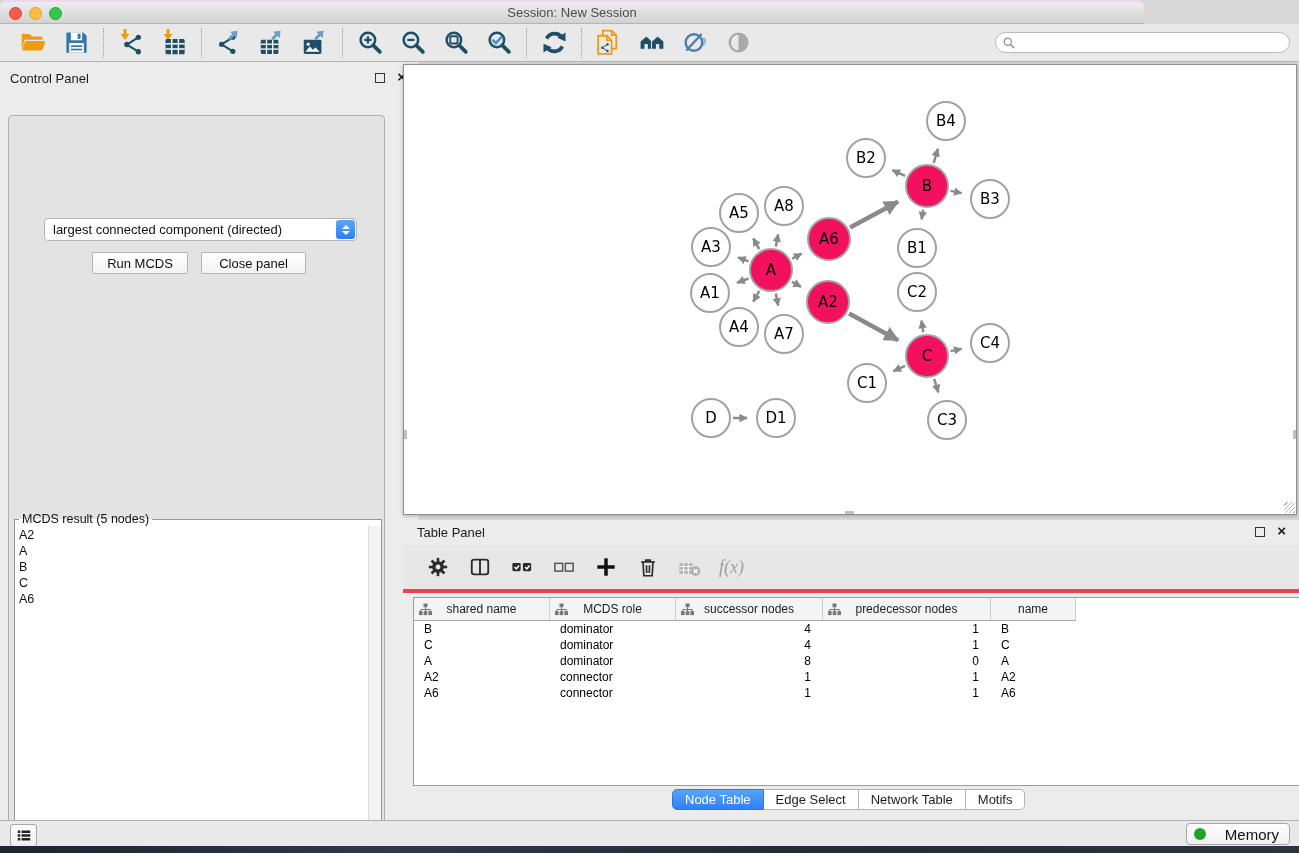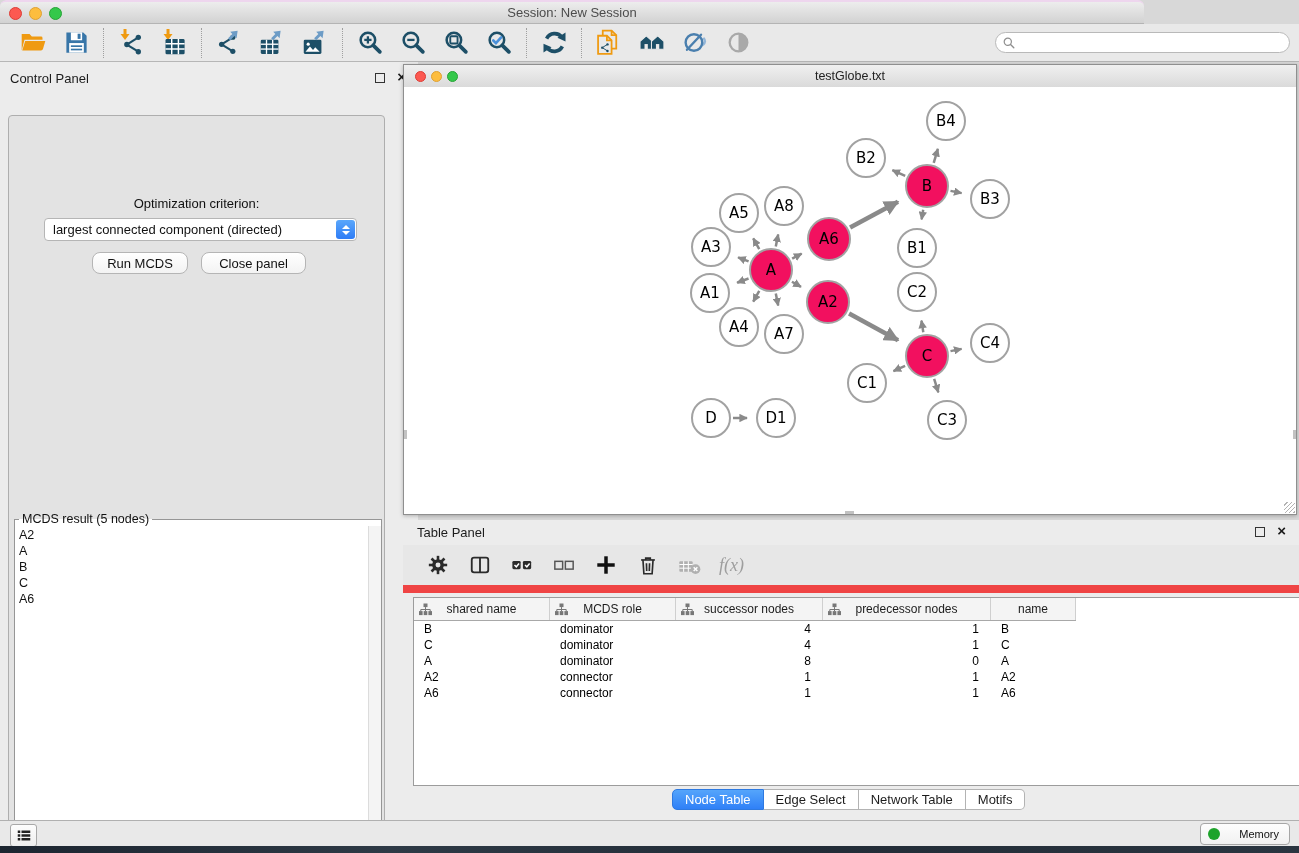--- a/index.html
+++ b/index.html
@@ -55,21 +55,21 @@
   .dropdown{position:absolute;left:44px;top:156px;width:313px;height:23px;background:#fff;
     border:1px solid #b5b5b5;border-radius:4px;box-sizing:border-box;
     display:flex;align-items:center;font-size:13px;color:#111;padding-left:8px;cursor:default;}
   .dd-stepper{position:absolute;right:1px;top:1px;width:19px;height:19px;border-radius:3px;
     background:linear-gradient(#5aa7fb,#2e7cf6);display:flex;flex-direction:column;
     align-items:center;justify-content:center;gap:2px;}
   .dd-stepper i{display:block;width:0;height:0;border-left:4px solid transparent;border-right:4px solid transparent;}
   .dd-stepper i.up{border-bottom:4.5px solid #fff;}
   .dd-stepper i.down{border-top:4.5px solid #fff;}
   .mac-btn{position:absolute;height:22px;background:linear-gradient(#ffffff,#f3f3f3);
-    border:1px solid #b5b5b5;border-radius:8px;box-sizing:border-box;font-size:13px;color:#111;
+    border:1px solid #b5b5b5;border-radius:1px;box-sizing:border-box;font-size:13px;color:#111;
     display:flex;align-items:center;justify-content:center;cursor:default;font-family:inherit;}
   #run-btn{left:92px;top:190px;width:96px;}
   #close-panel-btn{left:201px;top:190px;width:105px;}
   fieldset.resultbox{position:absolute;left:14px;top:450px;width:368px;height:340px;
     border:1px solid #969696;margin:0;padding:0;background:#fff;box-sizing:border-box;}
   fieldset.resultbox legend{font-size:12.5px;color:#111;margin-left:4px;padding:0 3px;background:transparent;}
   .result-list{position:absolute;left:0;top:0;right:12px;bottom:0;overflow:hidden;padding:1px 0 0 4px;}
   .result-item{font-size:12.5px;line-height:16px;color:#111;cursor:default;}
   .result-scroll{position:absolute;right:0;top:0;bottom:0;width:12px;background:#f4f4f4;border-left:1px solid #dcdcdc;}
   
@@ -87,21 +87,21 @@
   .grip-v{position:absolute;width:3px;height:9px;background:#c2c2c2;}
   .grip-h{position:absolute;width:9px;height:3px;background:#c2c2c2;}
   .corner-resize{position:absolute;right:1px;bottom:1px;width:11px;height:11px;
     background:repeating-linear-gradient(135deg,transparent 0 2px,#b3b3b3 2px 3px);}
   
   .table-panel{position:absolute;left:403px;top:520px;width:896px;height:300px;background:#ececec;}
   .tp-header{position:absolute;left:14px;top:5px;}
   .tp-float{position:absolute;right:34px;top:7px;}
   .tp-close{position:absolute;right:13px;top:6px;}
   .tp-toolbar{position:absolute;left:0;top:25px;width:896px;height:48px;background:#e7e7e7;
-    border-bottom:8px solid #ef4444;box-sizing:border-box;display:flex;align-items:center;
+    border-bottom:4px solid #ef4444;box-sizing:border-box;display:flex;align-items:center;
     gap:16px;padding-left:22px;}
   .tp-icon{width:26px;height:26px;display:flex;align-items:center;justify-content:center;cursor:default;}
   .fx-label{font-size:18px;font-style:italic;font-family:"Liberation Serif","DejaVu Serif",serif;color:#9e9e9e;}
   .data-table{position:absolute;left:10px;top:77px;width:1038px;height:189px;background:#fff;
     border:1px solid #9c9c9c;box-sizing:border-box;overflow:hidden;}
   .dt-headrow{position:absolute;left:0;top:0;height:23px;display:flex;background:#f4f4f4;
     border-bottom:1px solid #a8a8a8;box-sizing:border-box;}
   .dt-hcell{position:relative;border-right:1px solid #cfcfcf;display:flex;align-items:center;
     justify-content:center;font-size:12px;color:#1c1c1c;box-sizing:border-box;cursor:default;}
   .dt-hcell .hier{position:absolute;left:5px;top:5px;}
@@ -110,21 +110,21 @@
   .dt-scroll{position:absolute;right:0;top:0;bottom:0;width:11px;background:#f6f6f6;border-left:1px solid #ddd;}
   #tp-tabs{left:269px;top:269px;}
   
   .statusbar{position:absolute;left:0;top:820px;width:1299px;height:26px;background:#e9e9e9;
     border-top:1px solid #b0b0b0;box-sizing:border-box;}
   .list-btn{position:absolute;left:10px;top:3px;width:27px;height:23px;
     background:linear-gradient(#fdfdfd,#eee);border:1px solid #a8a8a8;border-radius:3px;
     display:flex;align-items:center;justify-content:center;box-sizing:border-box;cursor:default;}
   .memory-btn{position:absolute;right:9px;top:2px;height:22px;padding:0 10px 0 7px;
     background:linear-gradient(#fdfdfd,#f1f1f1);border:1px solid #a6a6a6;border-radius:4px;
-    display:flex;align-items:center;gap:19px;font-size:11px;color:#111;box-sizing:border-box;cursor:default;}
+    display:flex;align-items:center;gap:19px;font-size:15px;color:#111;box-sizing:border-box;cursor:default;}
   .mem-dot{width:12px;height:12px;border-radius:50%;background:#1ea32b;display:inline-block;}
   .desktop-strip{position:absolute;left:0;top:846px;width:1299px;height:7px;
     background:linear-gradient(90deg,#1c2530,#2e3a46 30%,#222c37 60%,#2a3540);}
 </style>
 </head>
 <body>
 
 <div class="titlebar">
   <span class="tl red"></span>
   <span class="tl yellow"></span>
@@ -324,21 +324,20 @@
       <input type="text" placeholder="" style="">
     </span>
   </span>
 </div>
 
 <div class="control-panel">
   <span class="cp-header panel-title">Control Panel</span>
   <span class="cp-float float-ico"></span>
   <span class="cp-close close-ico">×</span>
   <div class="cp-box"></div>
-  <div class="opt-label">Optimization criterion:</div>
   <div class="dropdown">
     <span>largest connected component (directed)</span>
     <span class="dd-stepper">
         <i class="up"></i>
         <i class="down"></i>
       </span>
   </div>
   <div class="mac-btn" id="run-btn">Run MCDS</div>
   <div class="mac-btn" id="close-panel-btn">Close panel</div>
   <fieldset class="resultbox">
@@ -350,26 +349,20 @@
           <div class="result-item">B</div>
           <div class="result-item">C</div>
           <div class="result-item">A6</div>
         </div>
       <div class="result-scroll"></div>
     </div>
   </fieldset>
 </div>
 
 <div class="net-window">
-  <div class="net-titlebar">
-    <span class="ntl red"></span>
-    <span class="ntl yellow"></span>
-    <span class="ntl green"></span>
-    <div class="net-title">testGlobe.txt</div>
-  </div>
   <div class="net-canvas">
     <svg id="graph-svg" width="892" height="427">
         <defs>
           <marker id="arr" viewBox="0 0 10 10" refX="9" refY="5" markerWidth="3.4" markerHeight="3.4" orient="auto">
             <path d="M0 0L10 5L0 10z" fill="#8a8a8a"></path>
           </marker>
         </defs>
         <line x1="344.543265126549" y1="191.46729347687497" x2="333.13522130542" y2="195.7686870487761" stroke="#8a8a8a" stroke-width="2.5" marker-end="url(#arr)"></line>
         <line x1="344.5900931847508" y1="174.40953572082114" x2="334.07863740175947" y2="170.3801443373411" stroke="#8a8a8a" stroke-width="2.5" marker-end="url(#arr)"></line>
         <line x1="355.25116583901666" y1="162.07238915074845" x2="349.1965079445215" y2="151.28752977617896" stroke="#8a8a8a" stroke-width="2.5" marker-end="url(#arr)"></line>

